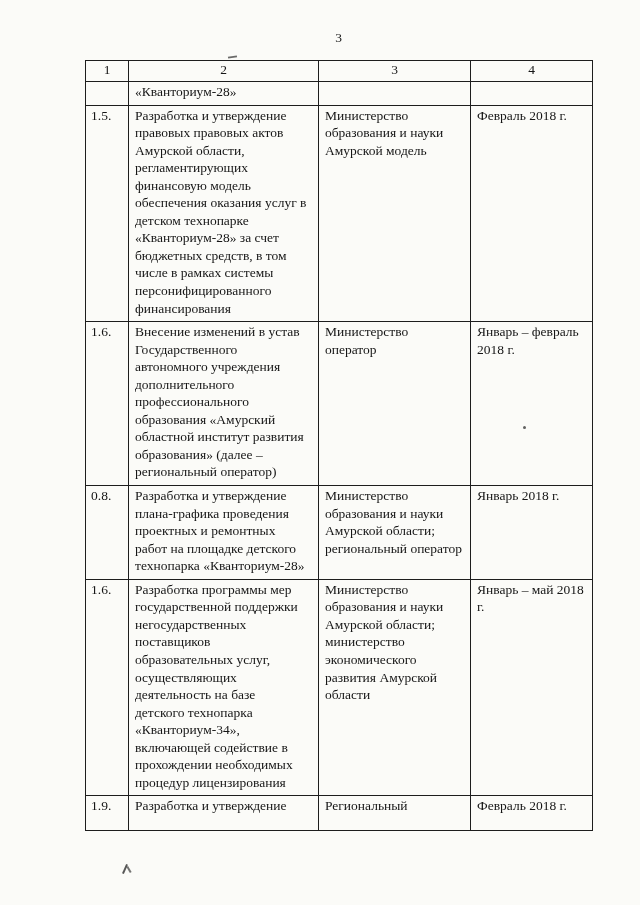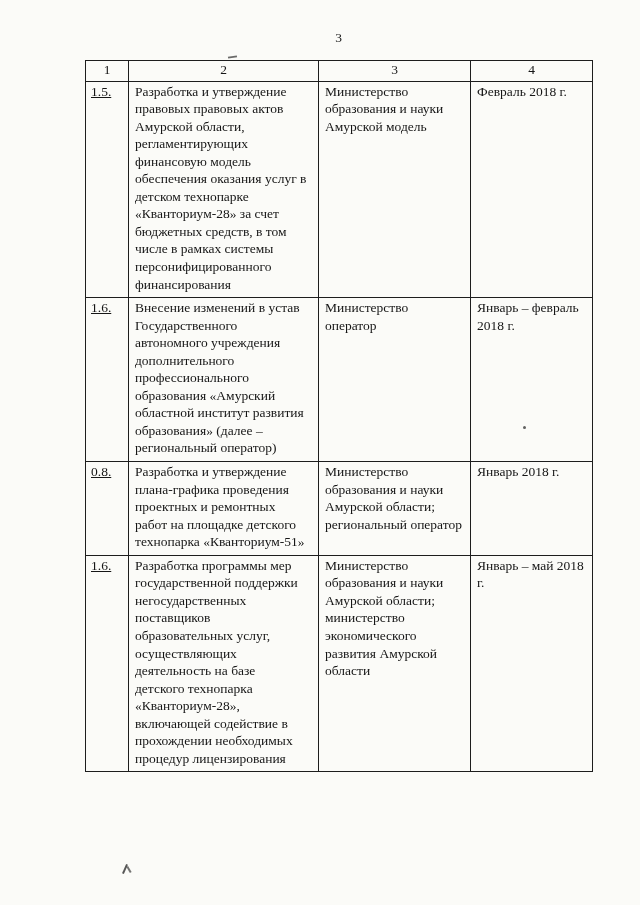--- a/index.html
+++ b/index.html
@@ -40,21 +40,21 @@
     vertical-align: top;
     font-weight: normal;
     padding: 1px 8px 4px 6px;
     word-wrap: break-word;
   }
   .doc-table th {
     text-align: center;
     padding: 0 2px 2px 2px;
     height: 16px;
   }
-  .doc-table td.cell-num { padding-left: 5px; padding-right: 2px; text-decoration: underline; }
+  .doc-table td.cell-num { padding-left: 5px; padding-right: 2px; }
   .doc-table td.cell-activity { padding-right: 11px; }
   .doc-table td.cell-date { padding-right: 4px; margin-top: 48px; }
   tbody tr.cont-row td { height: 18px; }
   tbody tr.cut-row td { height: 29px; }
   
   .artifact {
     position: absolute;
     background: #3a3a3a;
     pointer-events: none;
   }
@@ -78,43 +78,55 @@
     </colgroup>
     <thead>
       <tr>
         <th>1</th>
         <th>2</th>
         <th>3</th>
         <th>4</th>
       </tr>
     </thead>
     <tbody id="table-body">
+        <tr class="cont-row">
+          <td class="cell-num"></td>
+          <td class="cell-activity">«Кванториум-28»</td>
+          <td class="cell-responsible"></td>
+          <td class="cell-date"></td>
+        </tr>
         <tr>
           <td class="cell-num">1.5.</td>
           <td class="cell-activity">Разработка и утверждение правовых правовых актов Амурской области, регламентирующих финансовую модель обеспечения оказания услуг в детском технопарке «Кванториум-28» за счет бюджетных средств, в том числе в рамках системы персонифицированного финансирования</td>
           <td class="cell-responsible">Министерство образования и науки Амурской модель</td>
           <td class="cell-date">Февраль 2018 г.</td>
         </tr>
         <tr>
           <td class="cell-num">1.6.</td>
           <td class="cell-activity">Внесение изменений в устав Государственного автономного учреждения дополнительного профессионального образования «Амурский областной институт развития образования» (далее – региональный оператор)</td>
           <td class="cell-responsible">Министерство оператор</td>
           <td class="cell-date">Январь – февраль 2018 г.</td>
         </tr>
         <tr>
           <td class="cell-num">0.8.</td>
-          <td class="cell-activity">Разработка и утверждение плана-графика проведения проектных и ремонтных работ на площадке детского технопарка «Кванториум-51»</td>
+          <td class="cell-activity">Разработка и утверждение плана-графика проведения проектных и ремонтных работ на площадке детского технопарка «Кванториум-28»</td>
           <td class="cell-responsible">Министерство образования и науки Амурской области; региональный оператор</td>
           <td class="cell-date">Январь 2018 г.</td>
         </tr>
         <tr>
           <td class="cell-num">1.6.</td>
-          <td class="cell-activity">Разработка программы мер государственной поддержки негосударственных поставщиков образовательных услуг, осуществляющих деятельность на базе детского технопарка «Кванториум-28», включающей содействие в прохождении необходимых процедур лицензирования</td>
+          <td class="cell-activity">Разработка программы мер государственной поддержки негосударственных поставщиков образовательных услуг, осуществляющих деятельность на базе детского технопарка «Кванториум-34», включающей содействие в прохождении необходимых процедур лицензирования</td>
           <td class="cell-responsible">Министерство образования и науки Амурской области; министерство экономического развития Амурской области</td>
           <td class="cell-date">Январь – май 2018 г.</td>
+        </tr>
+        <tr class="cut-row">
+          <td class="cell-num">1.9.</td>
+          <td class="cell-activity">Разработка и утверждение</td>
+          <td class="cell-responsible">Региональный</td>
+          <td class="cell-date">Февраль 2018 г.</td>
         </tr>
       </tbody>
   </table>
 </div>
 
 <div class="artifact tick-top"></div>
 <div class="artifact dot-mid"></div>
 <div class="artifact squiggle-bottom"></div>
 <div class="artifact squiggle-bottom2"></div>
 

